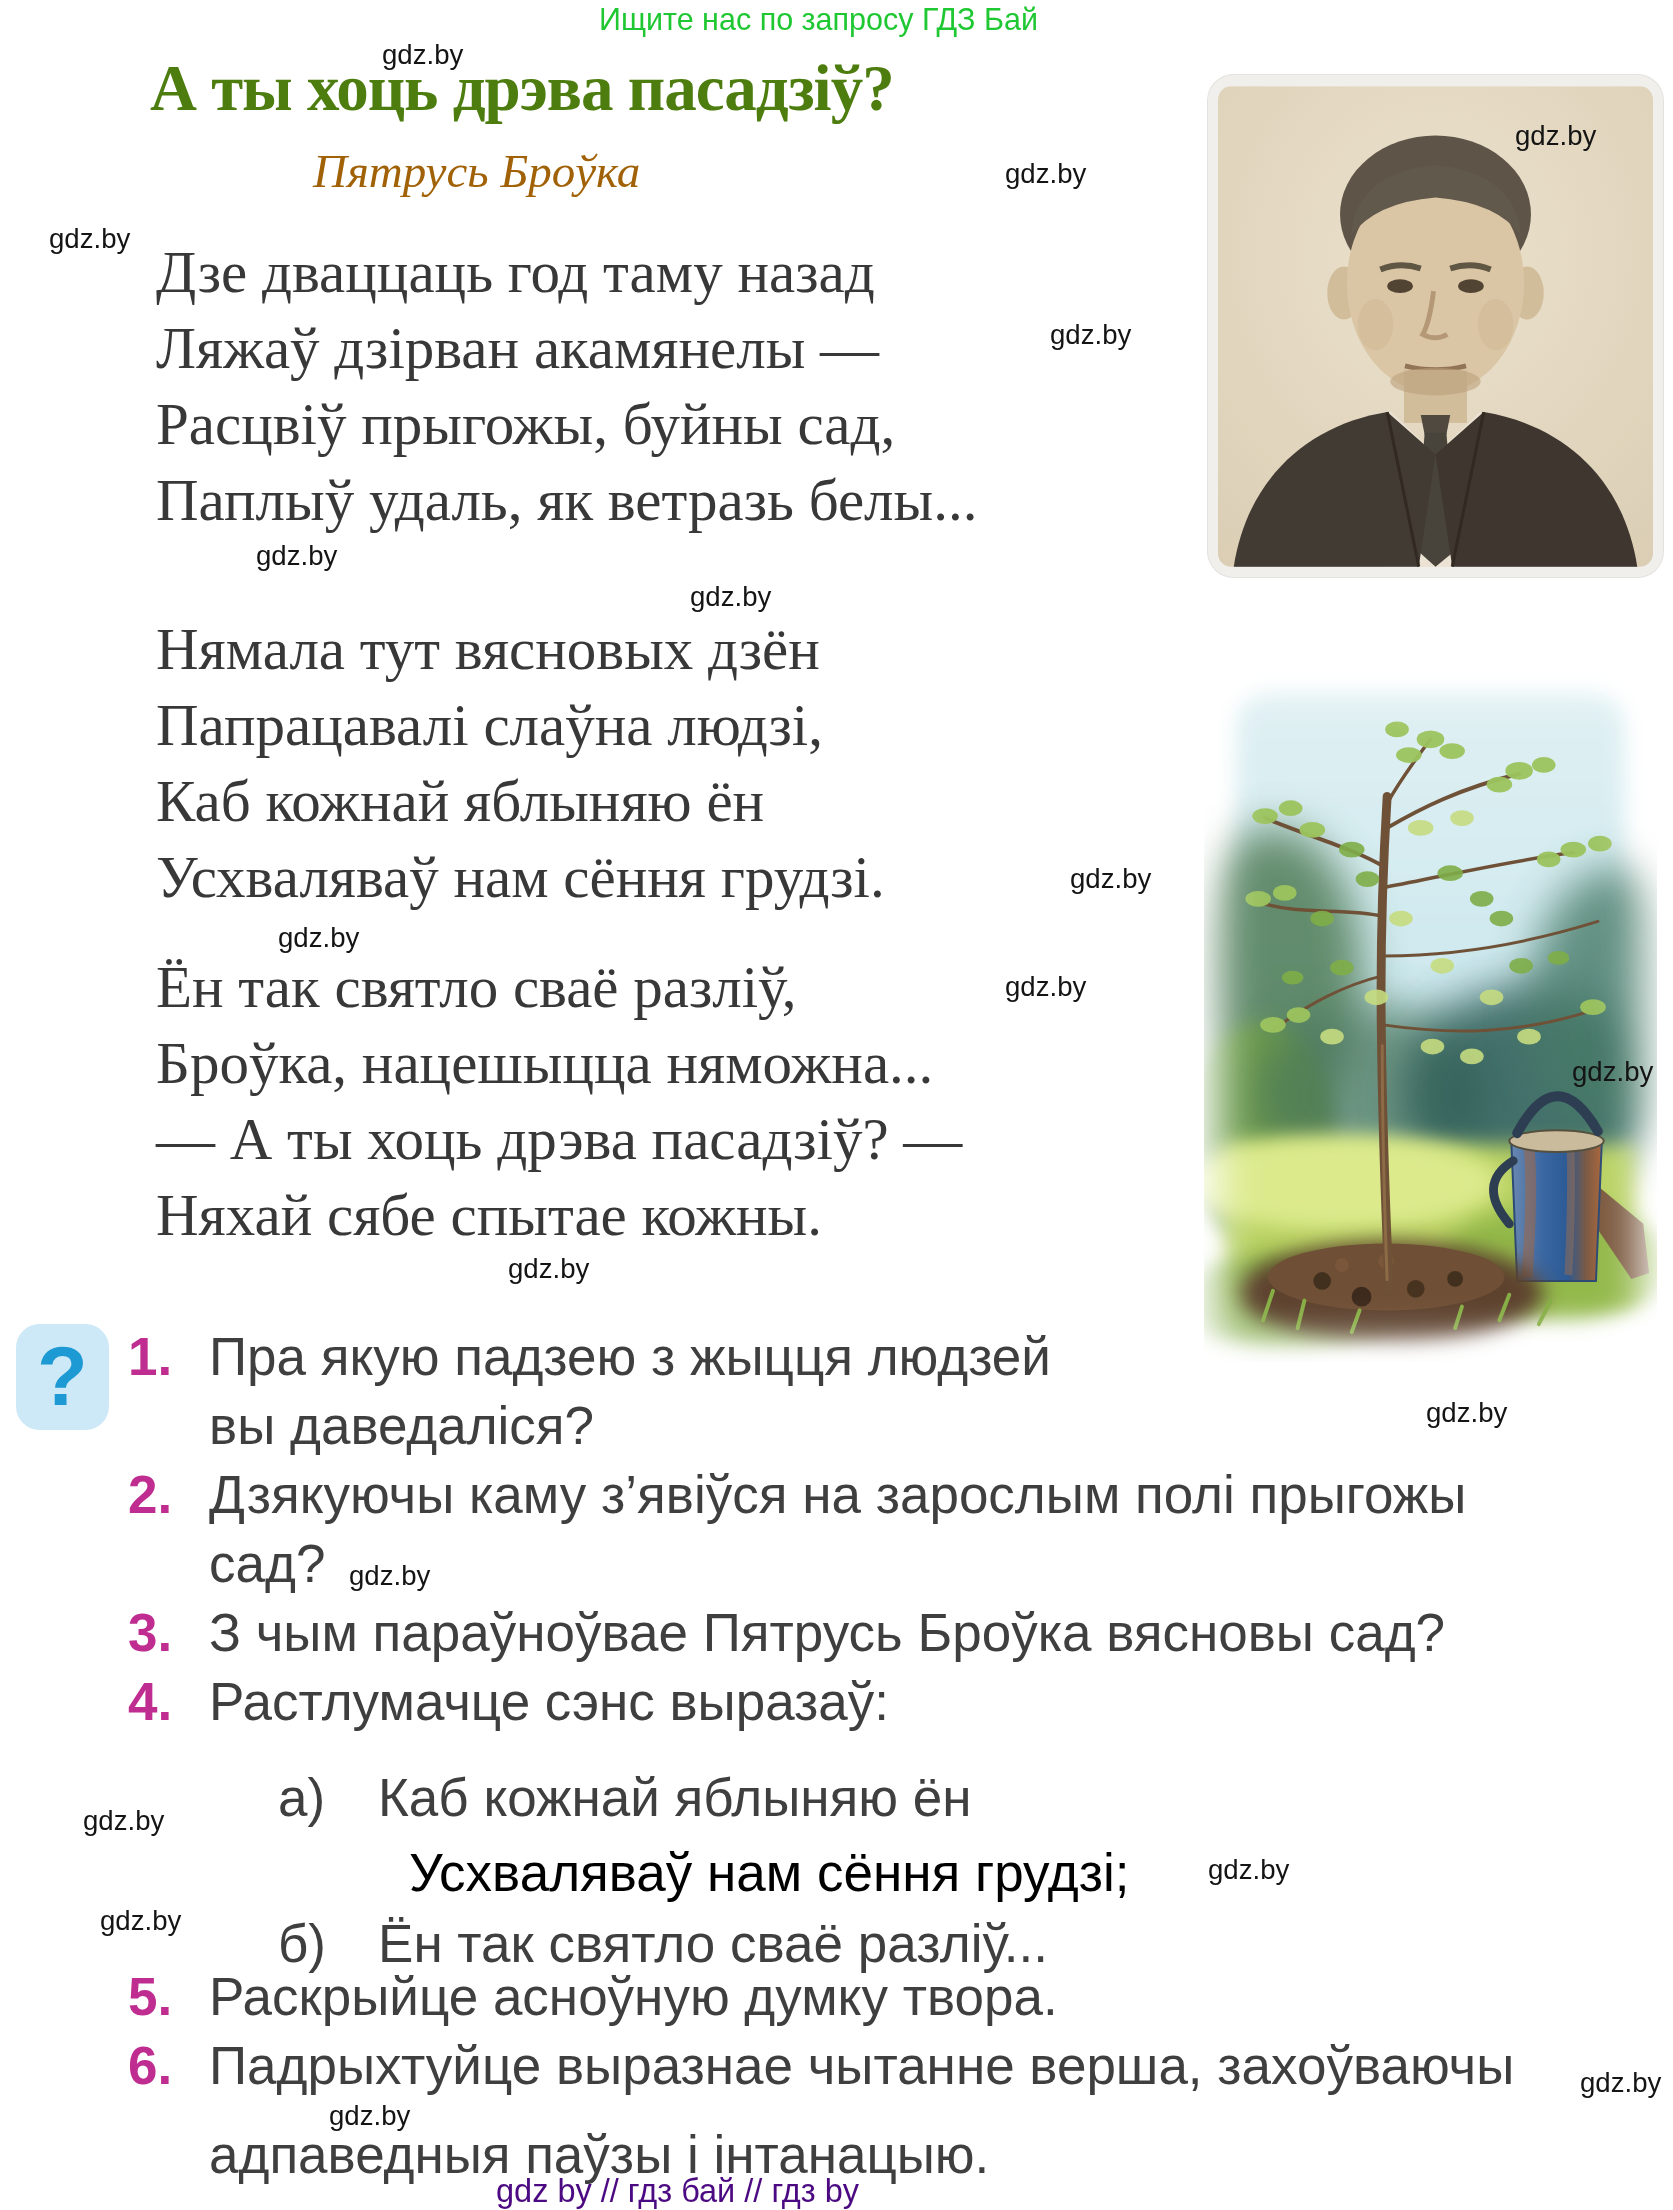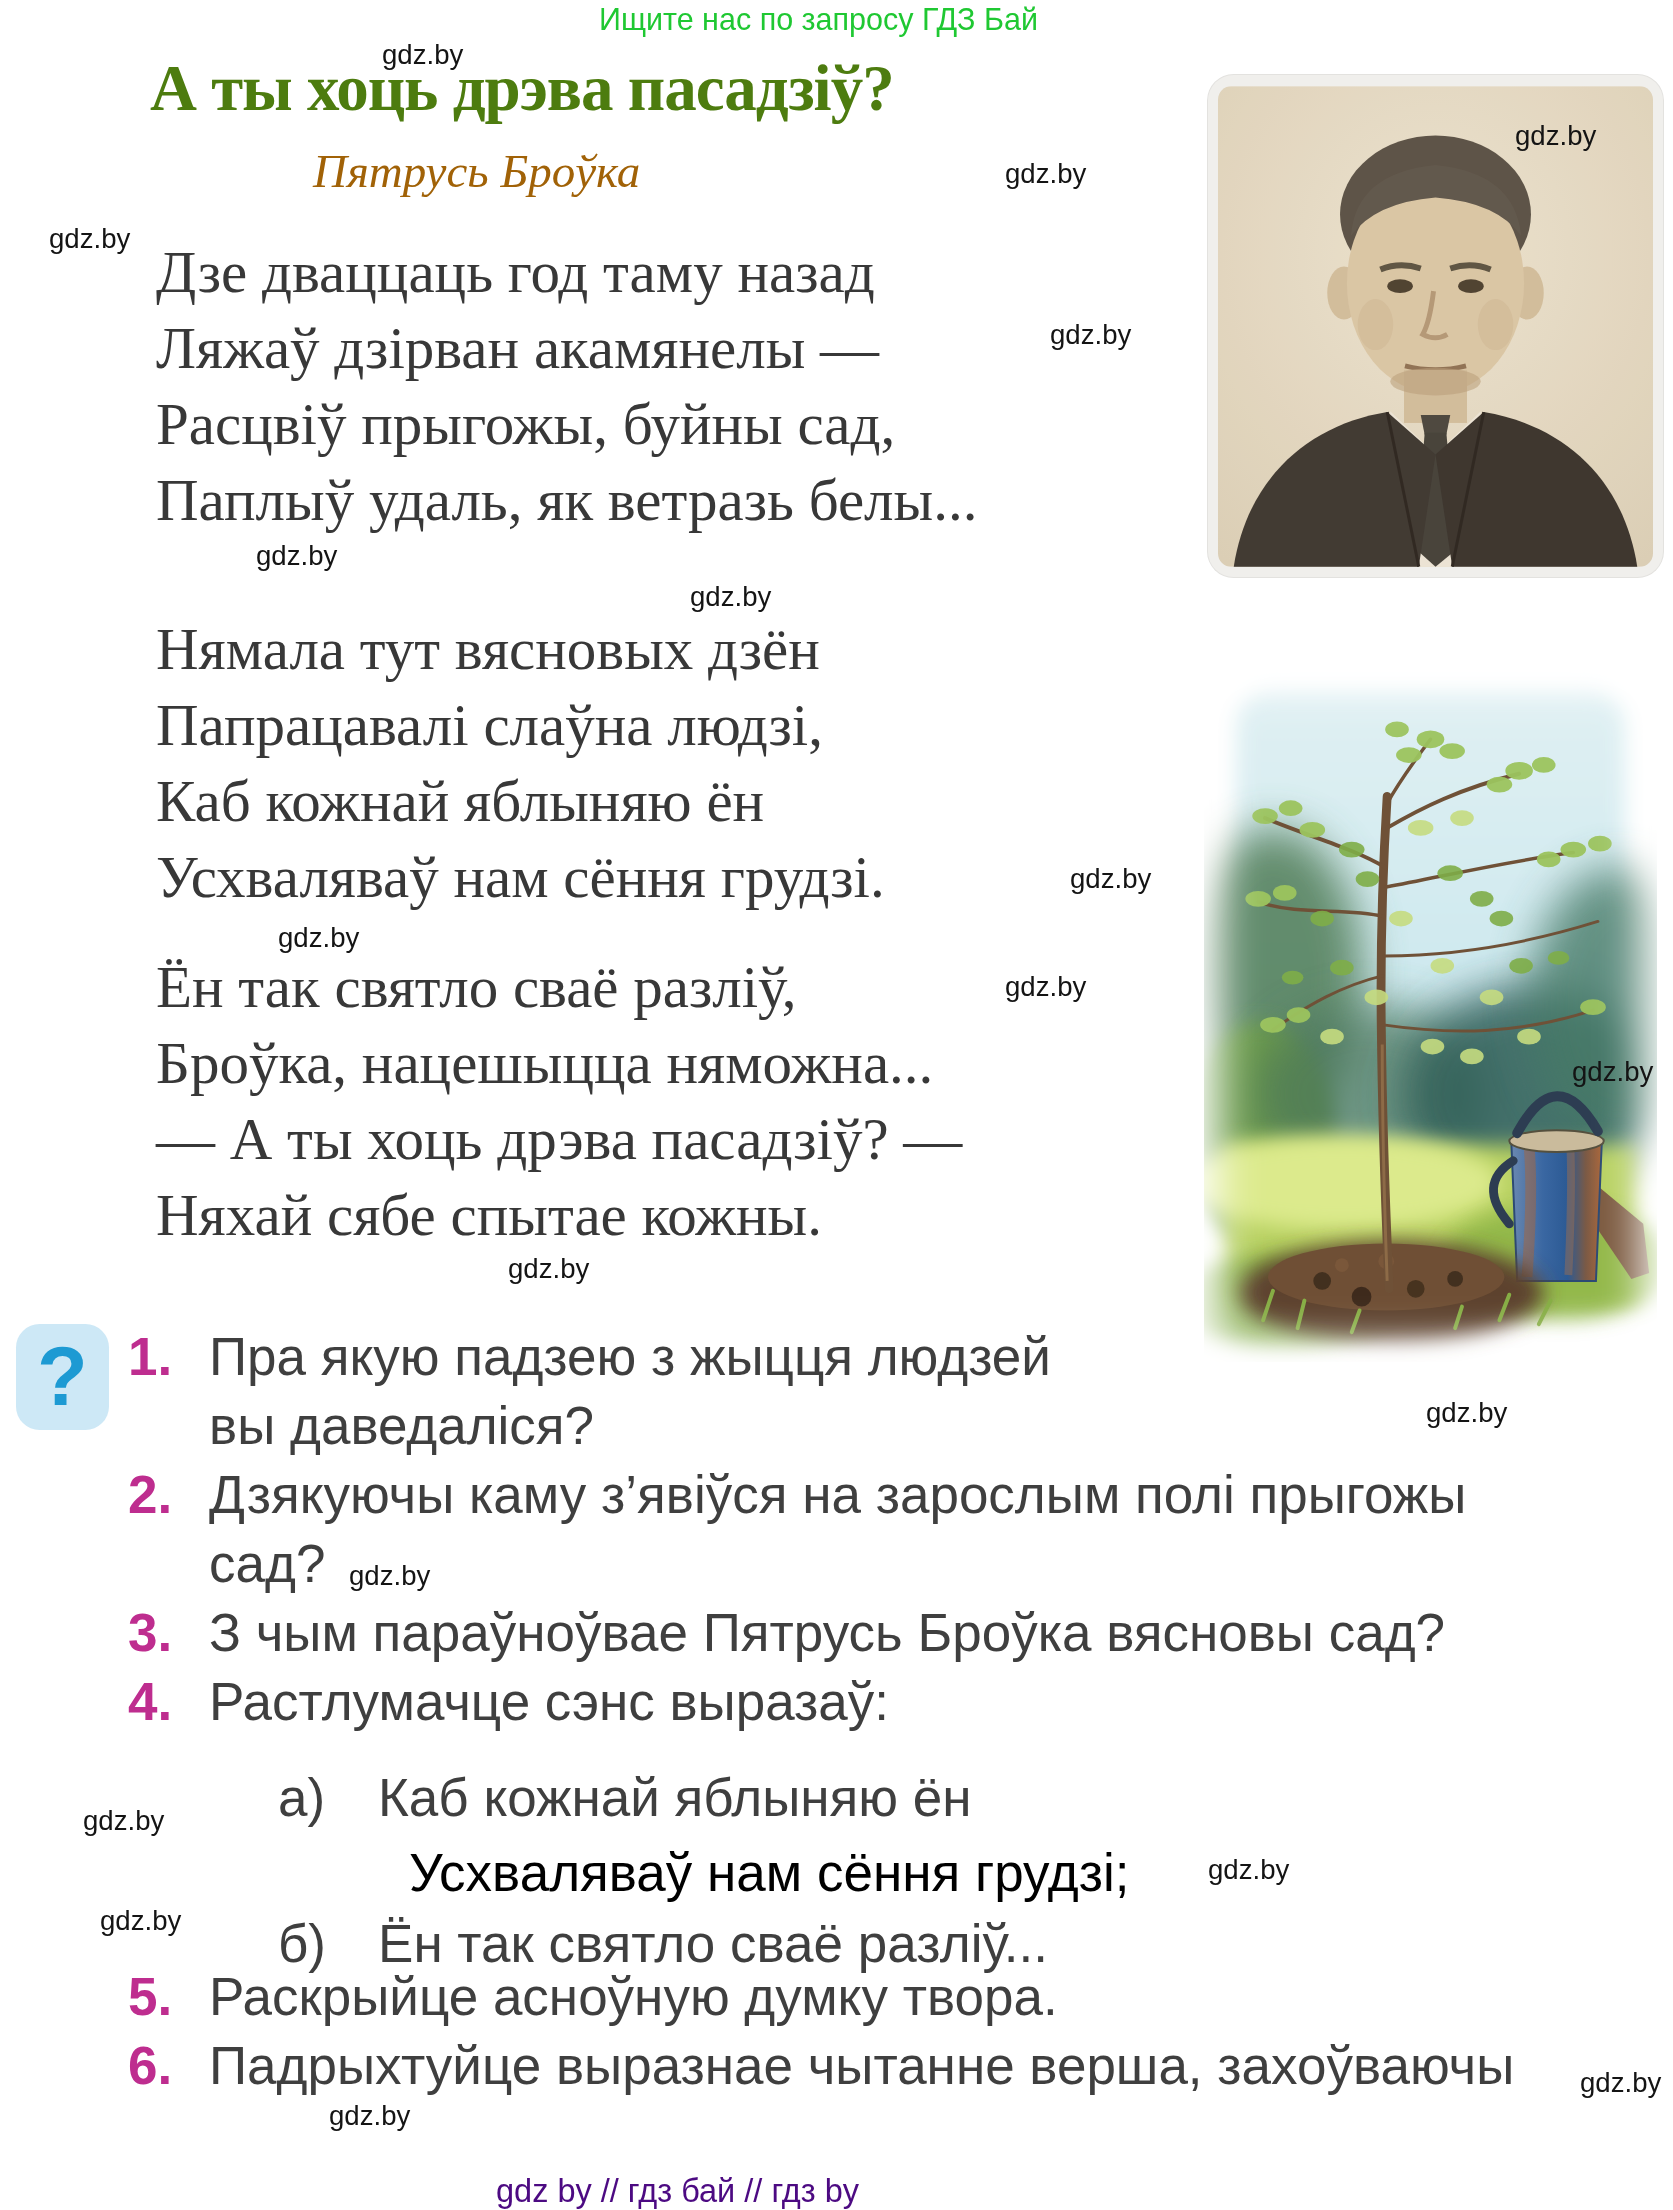--- a/index.html
+++ b/index.html
@@ -111,20 +111,21 @@
     <span class="letter">б)</span><span>Ён так святло сваё разліў...</span>
   </div>
 
   <div class="qrow" style="top:1966px">
     <span class="num">5.</span><span>Раскрыйце асноўную думку твора.</span>
   </div>
 
   <div class="qrow" style="top:2035px">
     <span class="num">6.</span><span>Падрыхтуйце выразнае чытанне верша, захоўваючы</span>
   </div>
+  <div class="qcont" style="top:2124px">адпаведныя паўзы і інтанацыю.</div>
 
   <div class="portrait">
     <svg width="435" height="481" viewBox="0 0 442 488">
       <defs>
         <radialGradient id="pv" cx="0.5" cy="0.35" r="0.8">
           <stop offset="0" stop-color="#efe7d4"></stop>
             <stop offset="1" stop-color="#ddd2ba"></stop>
         </radialGradient>
       </defs>
       <rect width="442" height="488" fill="url(#pv)"></rect>

